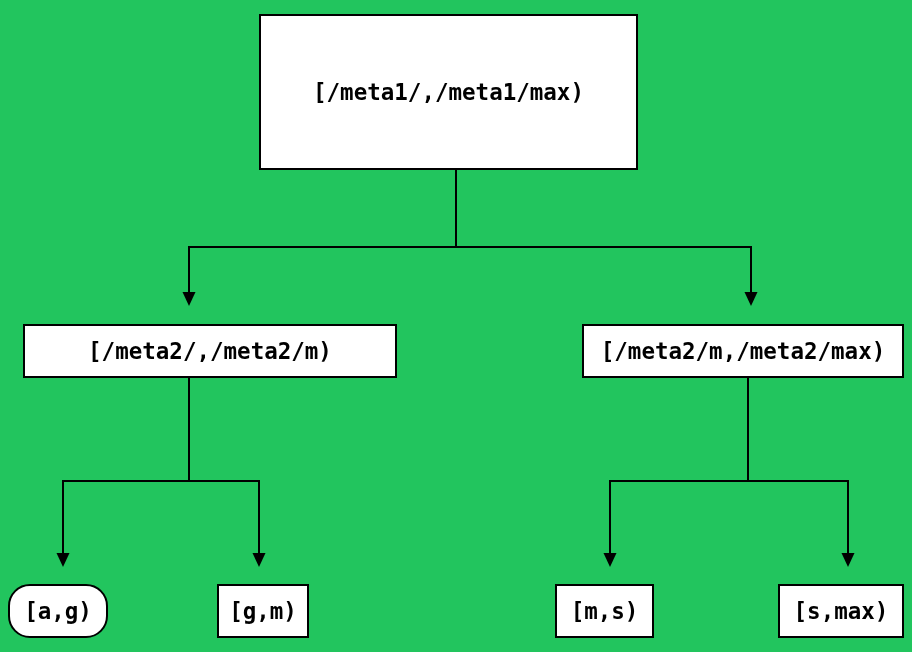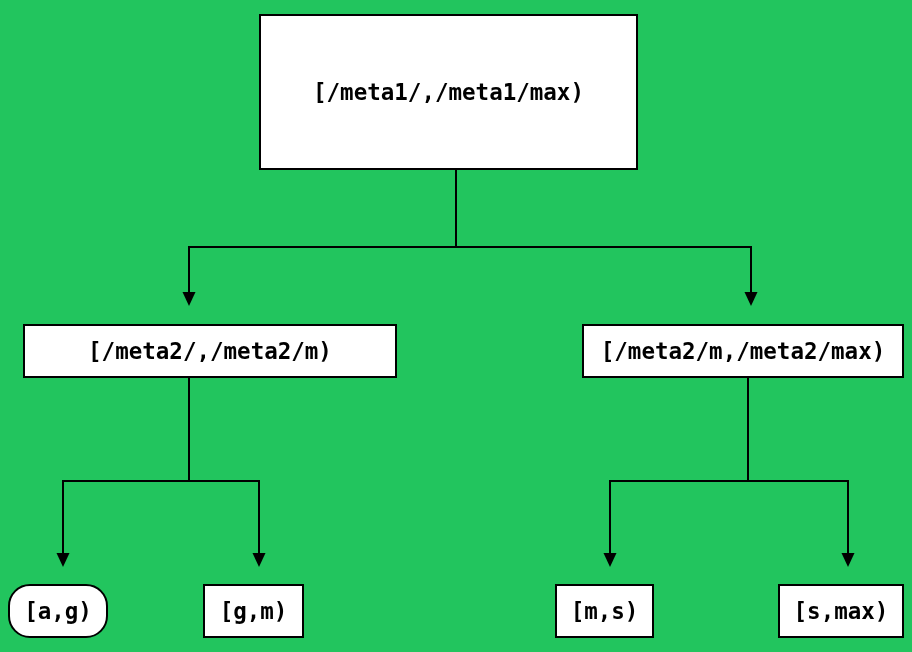--- a/index.html
+++ b/index.html
@@ -39,21 +39,21 @@
     font-size: 22.5px;
     font-weight: bold;
     letter-spacing: 0;
     white-space: pre;
     line-height: 1;
   }
   .node-root  { left: 259px; top: 14px;  width: 379px; height: 156px; }
   .node-left  { left: 23px;  top: 324px; width: 374px; height: 54px; }
   .node-right { left: 582px; top: 324px; width: 322px; height: 54px; }
   .node-ag    { left: 8px;   top: 584px; width: 100px; height: 54px; border-radius: 22px; }
-  .node-gm    { left: 203px; top: 584px; width: 101px; height: 54px; text-align: right; }
+  .node-gm    { left: 217px; top: 584px; width: 92px; height: 54px; text-align: right; }
   .node-ms    { left: 555px; top: 584px; width: 99px;  height: 54px; }
   .node-smax  { left: 778px; top: 584px; width: 126px; height: 54px; }
 </style>
 </head>
 <body>
 
 <div class="canvas">
 
   <svg class="edges" viewBox="0 0 912 652" xmlns="http://www.w3.org/2000/svg" aria-hidden="true">
     <g stroke="#000000" stroke-width="2" fill="none">

